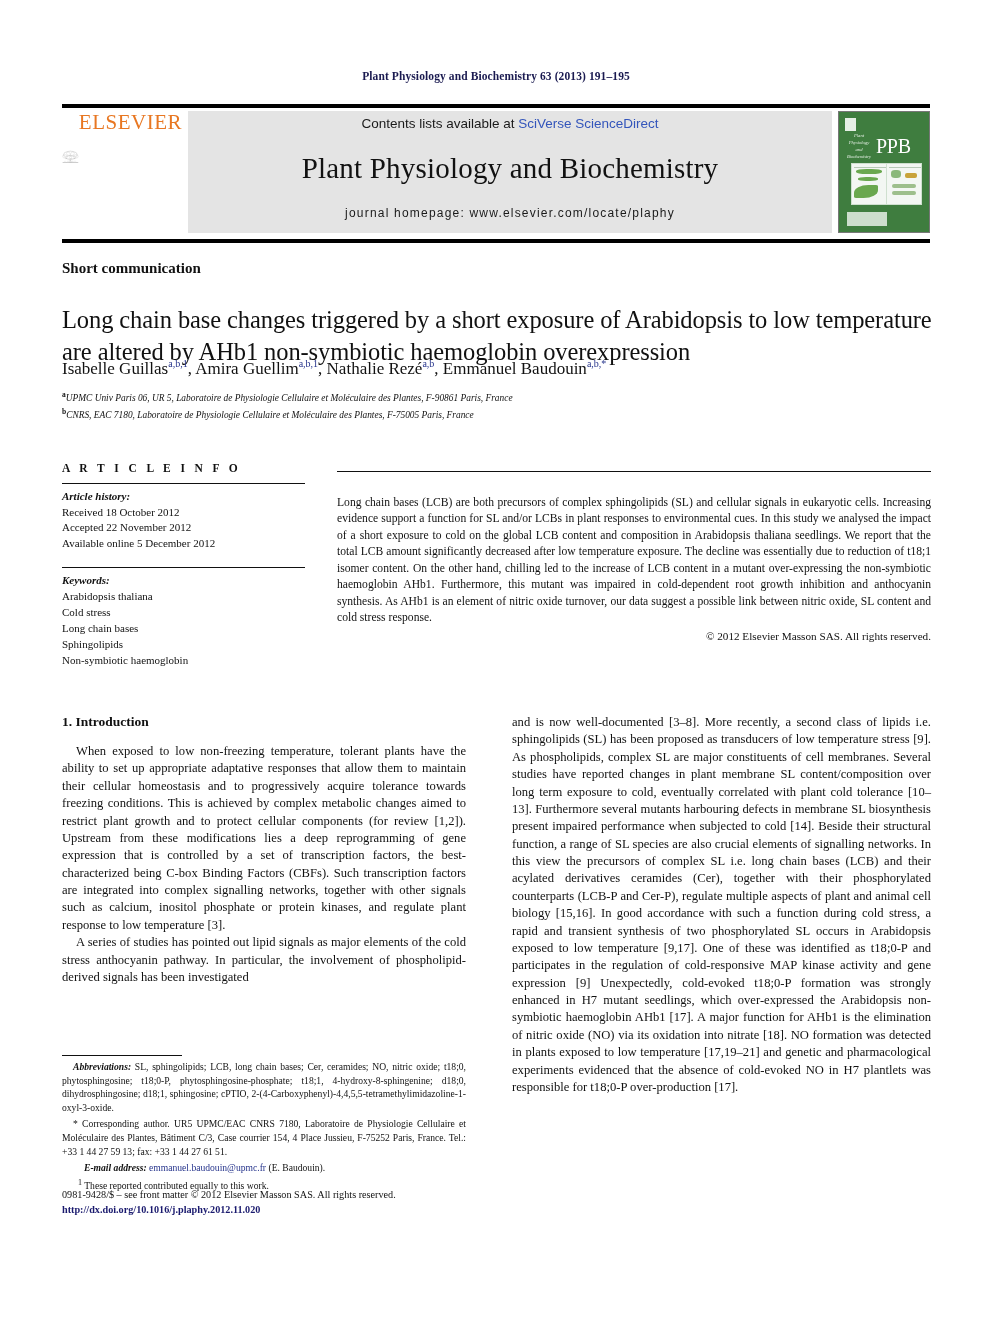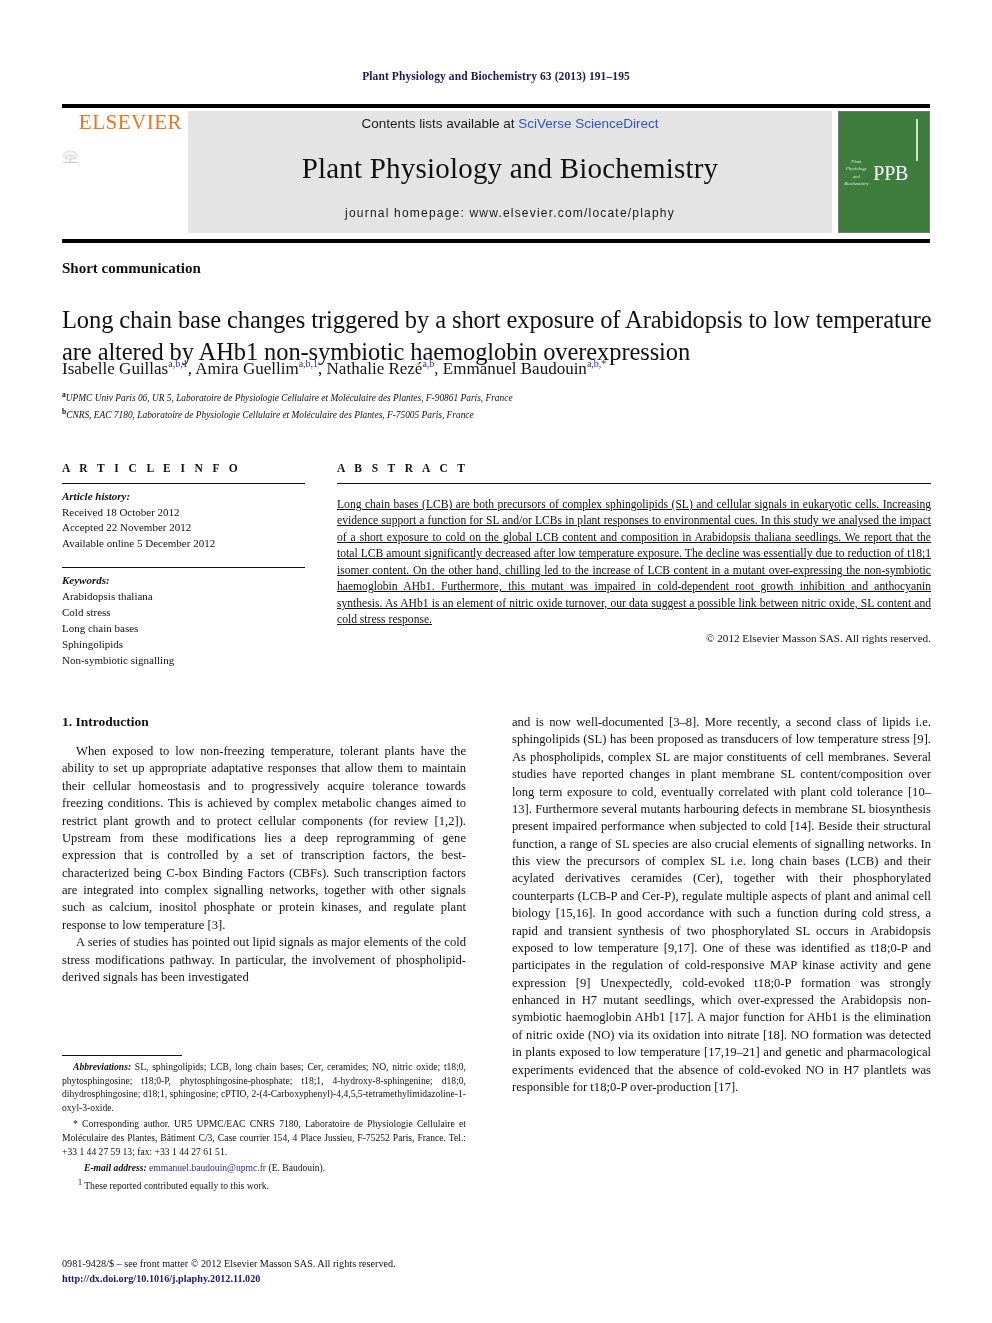--- a/index.html
+++ b/index.html
@@ -116,21 +116,21 @@
     box-sizing: border-box;
     position: relative;
     display: flex;
     flex-direction: column;
     align-items: center;
   }
   .ppb-inner {
     position: absolute;
     left: 4px; right: 4px; top: 4px; bottom: 4px;
     display: flex;
-    flex-direction: row;
+    flex-direction: column;
     justify-content: flex-end;
   }
   .ppb-topicon {
     width: 11px; height: 13px;
     background: #e6efe6;
     margin: 2px 0 0 2px;
   }
   .ppb-titlerow {
     display: flex;
     align-items: center;
@@ -274,27 +274,26 @@
     margin-top: 5px;
     font-size: 11px;
     line-height: 1.45;
     color: #111;
   }
   .kw-block .lbl {
     font-style: italic;
     font-weight: bold;
   }
   .abstract-body {
-    margin-top: 13px;
+    margin-top: 23px;
     font-size: 11.6px;
     line-height: 1.42;
     text-align: justify;
     color: #111;
     hyphens: none;
-    text-decoration: underline;
   }
   .abstract-copy {
     margin-top: 3px;
     font-size: 11.2px;
     text-align: right;
     color: #111;
   }
 
   
   .col-left {
@@ -344,21 +343,21 @@
   .fn.indent { text-indent: 11px; }
   .fn .lbl { font-style: italic; font-weight: bold; }
   .fn a, .fn .mail { color: #26348c; }
   .fn-star { margin-top: 3px; }
   .fn-mail { margin-top: 3px; text-indent: 22px; }
   .fn-one { margin-top: 2px; text-indent: 16px; }
 
   
   .imprint {
     position: absolute;
-    left: 62px; top: 1256px;
+    left: 62px; top: 1187px;
     width: 470px;
     font-size: 10.2px;
     line-height: 1.5;
     color: #111;
   }
   .imprint .doi {
     color: #1a1a6e;
     font-weight: bold;
   }
 </style>
@@ -468,35 +467,34 @@
       <div>Accepted 22 November 2012</div>
       <div>Available online 5 December 2012</div>
     </div>
     <div class="kw-rule"></div>
     <div class="kw-block">
       <div class="lbl">Keywords:</div>
       <div>Arabidopsis thaliana</div>
       <div>Cold stress</div>
       <div>Long chain bases</div>
       <div>Sphingolipids</div>
-      <div>Non-symbiotic signalling</div>
+      <div>Non-symbiotic haemoglobin</div>
     </div>
   </div>
 
   <div class="abs-col">
-    <div class="sec-head">A B S T R A C T</div>
     <div class="hr-thin"></div>
     <div class="abstract-body">Long chain bases (LCB) are both precursors of complex sphingolipids (SL) and cellular signals in eukaryotic cells. Increasing evidence support a function for SL and/or LCBs in plant responses to environmental cues. In this study we analysed the impact of a short exposure to cold on the global LCB content and composition in Arabidopsis thaliana seedlings. We report that the total LCB amount significantly decreased after low temperature exposure. The decline was essentially due to reduction of t18;1 isomer content. On the other hand, chilling led to the increase of LCB content in a mutant over-expressing the non-symbiotic haemoglobin AHb1. Furthermore, this mutant was impaired in cold-dependent root growth inhibition and anthocyanin synthesis. As AHb1 is an element of nitric oxide turnover, our data suggest a possible link between nitric oxide, SL content and cold stress response.</div>
     <div class="abstract-copy">© 2012 Elsevier Masson SAS. All rights reserved.</div>
   </div>
 
   <div class="col-left">
     <div class="sec-title">1. Introduction</div>
     <p class="body-p">When exposed to low non-freezing temperature, tolerant plants have the ability to set up appropriate adaptative responses that allow them to maintain their cellular homeostasis and to progressively acquire tolerance towards freezing conditions. This is achieved by complex metabolic changes aimed to restrict plant growth and to protect cellular components (for review [1,2]). Upstream from these modifications lies a deep reprogramming of gene expression that is controlled by a set of transcription factors, the best-characterized being C-box Binding Factors (CBFs). Such transcription factors are integrated into complex signalling networks, together with other signals such as calcium, inositol phosphate or protein kinases, and regulate plant response to low temperature [3].</p>
-    <p class="body-p">A series of studies has pointed out lipid signals as major elements of the cold stress modifications pathway. In particular, the involvement of phospholipid-derived signals has been investigated</p>
+    <p class="body-p">A series of studies has pointed out lipid signals as major elements of the cold stress anthocyanin pathway. In particular, the involvement of phospholipid-derived signals has been investigated</p>
   </div>
 
   <div class="col-right">
     <p class="body-p" style="text-indent:0">and is now well-documented [3–8]. More recently, a second class of lipids i.e. sphingolipids (SL) has been proposed as transducers of low temperature stress [9]. As phospholipids, complex SL are major constituents of cell membranes. Several studies have reported changes in plant membrane SL content/composition over long term exposure to cold, eventually correlated with plant cold tolerance [10–13]. Furthermore several mutants harbouring defects in membrane SL biosynthesis present impaired performance when subjected to cold [14]. Beside their structural function, a range of SL species are also crucial elements of signalling networks. In this view the precursors of complex SL i.e. long chain bases (LCB) and their acylated derivatives ceramides (Cer), together with their phosphorylated counterparts (LCB-P and Cer-P), regulate multiple aspects of plant and animal cell biology [15,16]. In good accordance with such a function during cold stress, a rapid and transient synthesis of two phosphorylated SL occurs in Arabidopsis exposed to low temperature [9,17]. One of these was identified as t18;0-P and participates in the regulation of cold-responsive MAP kinase activity and gene expression [9] Unexpectedly, cold-evoked t18;0-P formation was strongly enhanced in H7 mutant seedlings, which over-expressed the Arabidopsis non-symbiotic haemoglobin AHb1 [17]. A major function for AHb1 is the elimination of nitric oxide (NO) via its oxidation into nitrate [18]. NO formation was detected in plants exposed to low temperature [17,19–21] and genetic and pharmacological experiments evidenced that the absence of cold-evoked NO in H7 plantlets was responsible for t18;0-P over-production [17].</p>
   </div>
 
   <div class="footnotes">
     <div class="fn-rule"></div>
     <p class="fn indent"><span class="lbl">Abbreviations:</span> <span>SL, sphingolipids; LCB, long chain bases; Cer, ceramides; NO, nitric oxide; t18;0, phytosphingosine; t18;0-P, phytosphingosine-phosphate; t18;1, 4-hydroxy-8-sphingenine; d18;0, dihydrosphingosine; d18;1, sphingosine; cPTIO, 2-(4-Carboxyphenyl)-4,4,5,5-tetramethylimidazoline-1-oxyl-3-oxide.</span></p>
     <p class="fn fn-star indent">* Corresponding author. UR5 UPMC/EAC CNRS 7180, Laboratoire de Physiologie Cellulaire et Moléculaire des Plantes, Bâtiment C/3, Case courrier 154, 4 Place Jussieu, F-75252 Paris, France. Tel.: +33 1 44 27 59 13; fax: +33 1 44 27 61 51.</p>

